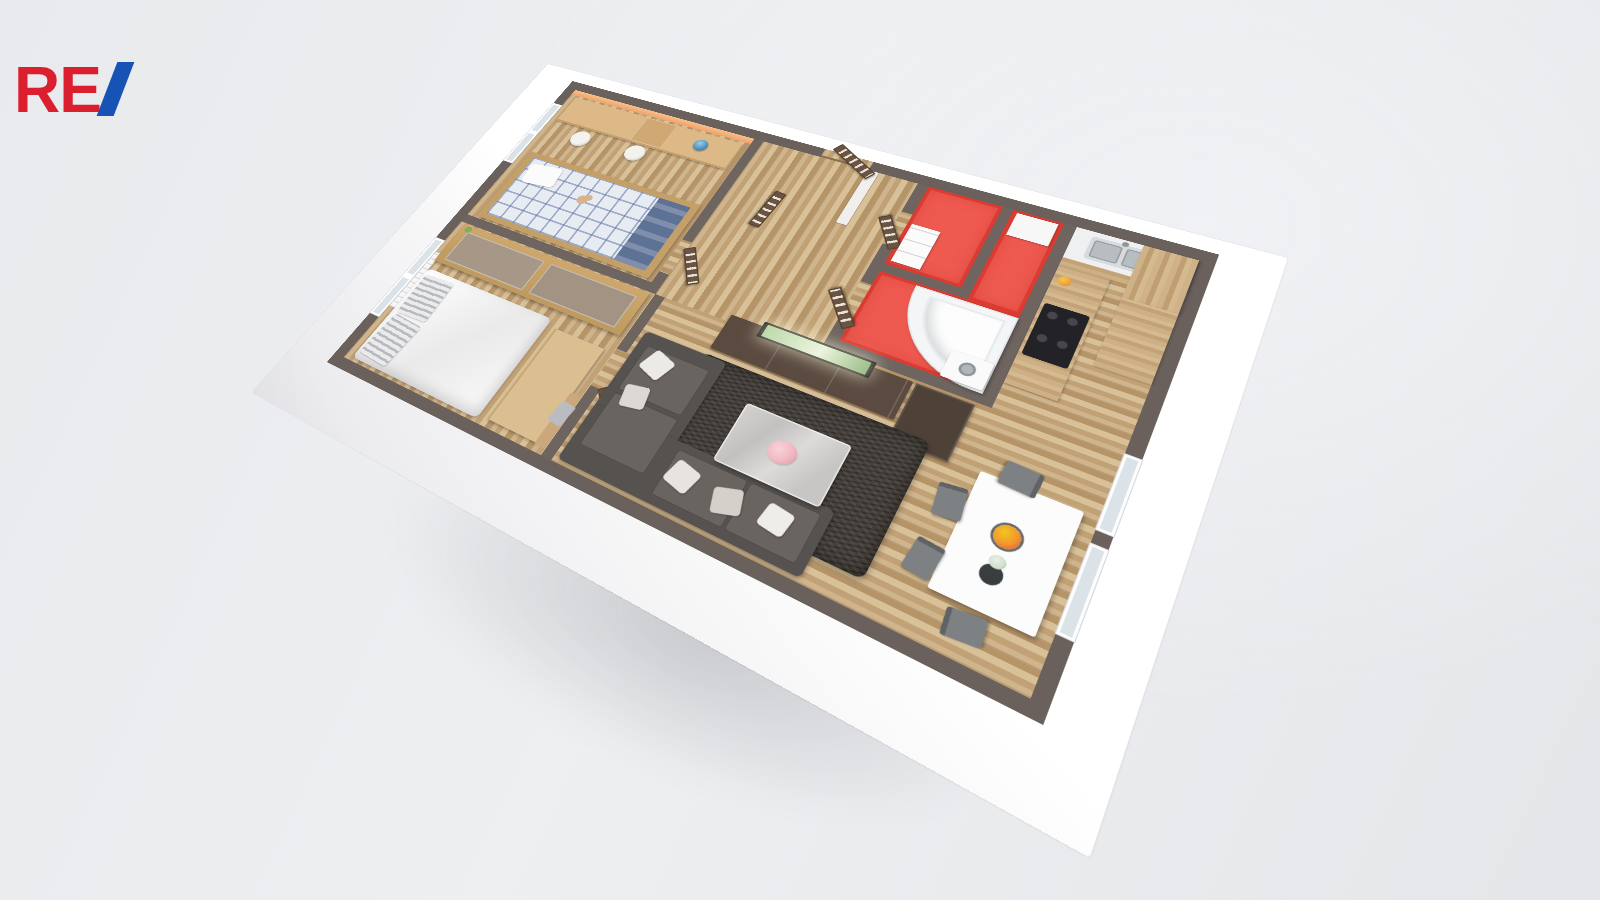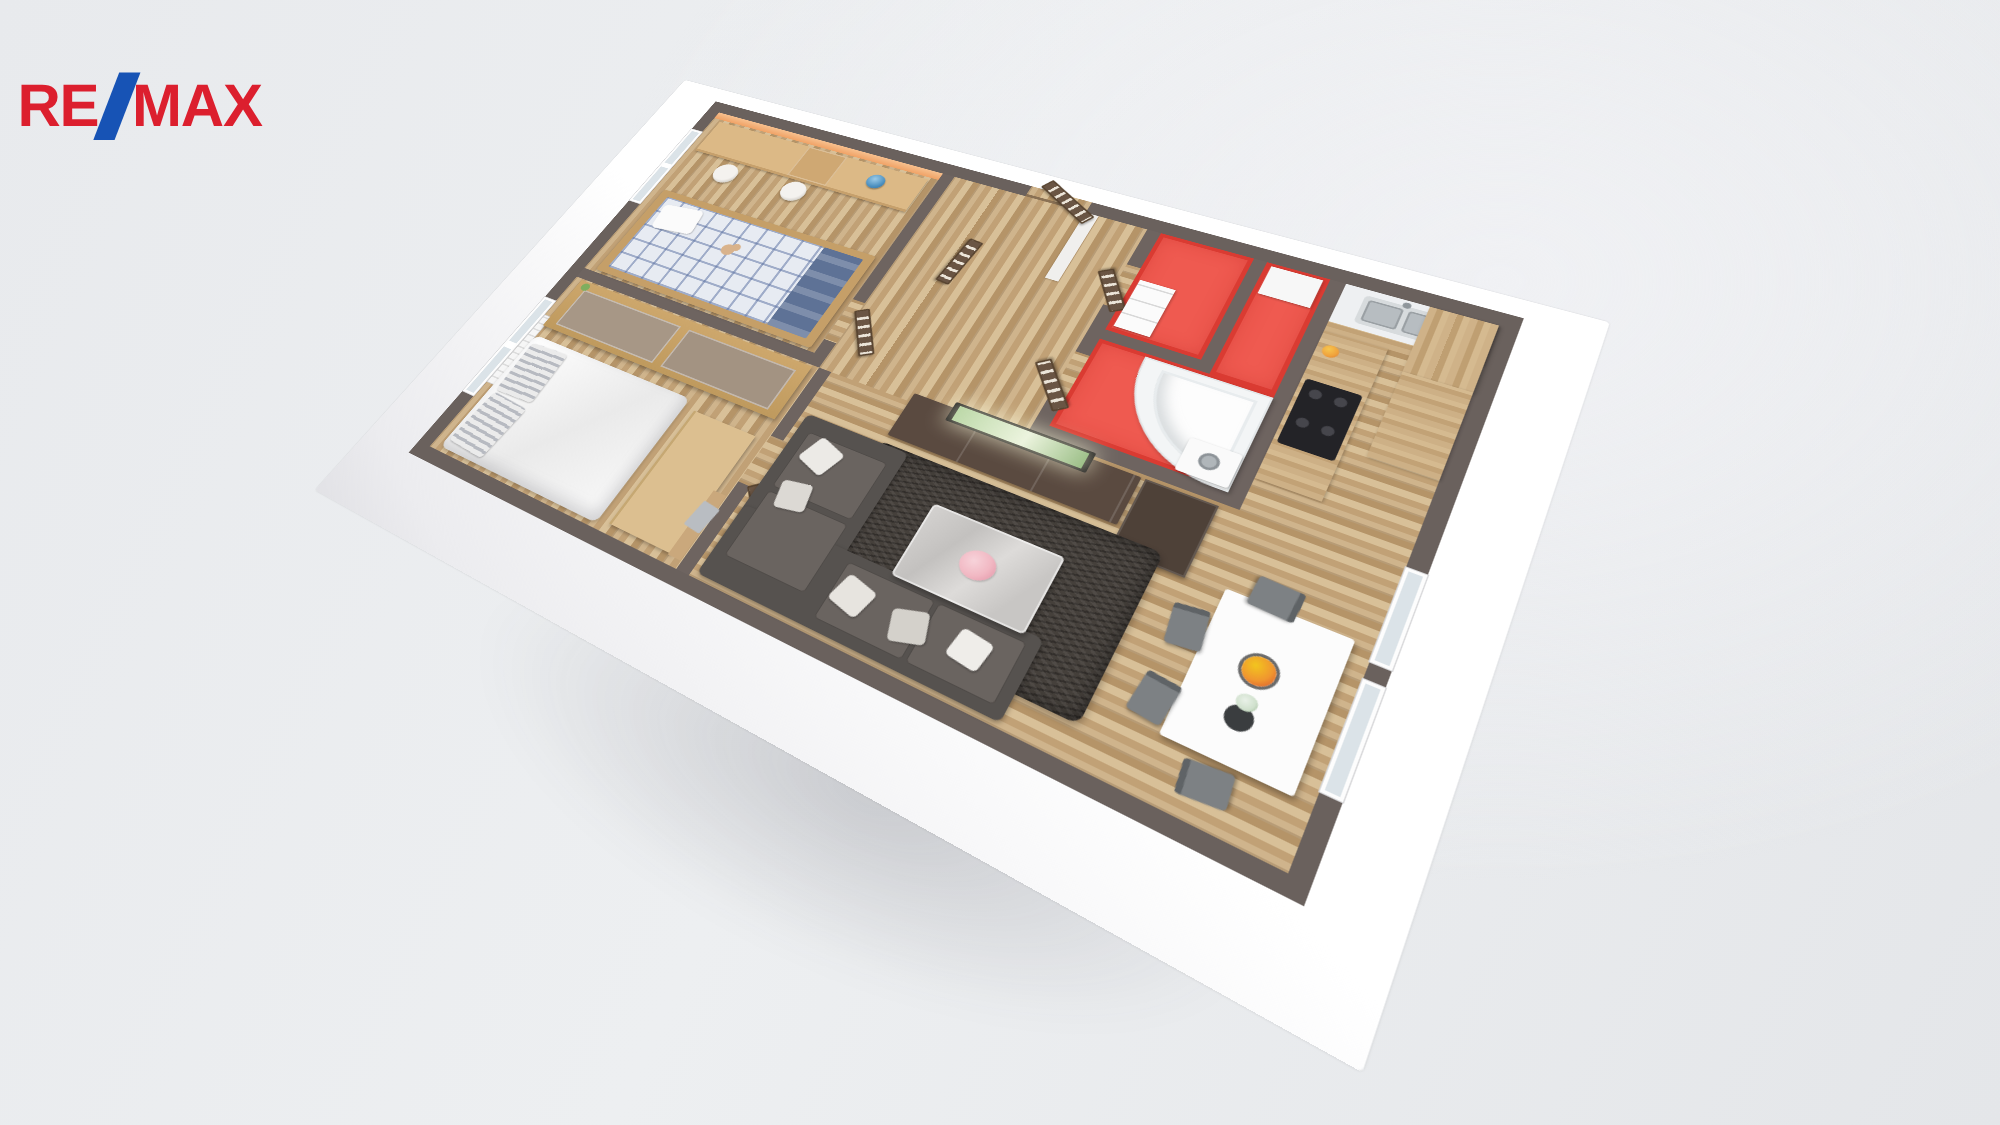--- a/index.html
+++ b/index.html
@@ -4,21 +4,21 @@
 <title>Floor plan render</title>
 <style>
   html,body{margin:0;padding:0;width:1600px;height:900px;overflow:hidden;
     font-family:"Liberation Sans",sans-serif;}
   body{background:
     radial-gradient(1200px 800px at 75% 25%, #f0f1f4 0%, rgba(240,241,244,0) 60%),
     linear-gradient(115deg,#e8eaed 0%,#edeff1 45%,#e4e6e9 100%);}
   .abs{position:absolute;}
   
   .logo{position:absolute;left:14px;top:58px;display:flex;align-items:center;z-index:9;}
-  .logo .lr{color:#dc1f2e;font-weight:bold;font-size:48px;letter-spacing:-1px;line-height:1;}
+  .logo .lr{color:#dc1f2e;font-weight:bold;font-size:64px;letter-spacing:-1px;line-height:1;}
   .logo .slash{width:17px;height:54px;background:#1753b5;transform:skewX(-21deg);margin:0 4px 2px 6px;}
   .sr{font-size:0;display:inline-block;width:0;overflow:hidden;}
   
   #plan{position:absolute;left:0;top:0;width:1140px;height:760px;transform-origin:0 0;z-index:3;}
   .apron{left:0;top:0;width:1140px;height:760px;border-radius:4px;
     background:linear-gradient(205deg,#ffffff 55%,#ececef 92%,#e2e2e6 100%);
     box-shadow:0 0 2px rgba(0,0,0,.15);}
   .wall{background:#6e6460;}
   .owall{background:#6a615d;}
   .woodA{background-image:
@@ -61,21 +61,20 @@
     border-radius:2px;box-shadow:1px 2px 4px rgba(0,0,0,.35);}
   .shadow-blob{z-index:1;filter:blur(14px);opacity:.55;
     background:radial-gradient(closest-side, rgba(66,66,78,.38), rgba(66,66,78,0) 72%);}
 </style>
 </head>
 <body>
 
 <div class="logo">
   <span class="lr">RE</span>
   <span class="slash"><span class="sr">/</span></span>
-  <span class="lr">MAX</span>
 </div>
 
 <div class="abs shadow-blob" style="left:230px;top:440px;width:930px;height:390px;transform:rotate(24deg);"></div>
 
 <div id="plan" style="transform: matrix3d(0.30306, 0.100855, 0, -0.0002686, -0.452247, 0.333932, 0, -0.0002491, 0, 0, 1, 0, 548, 64, 0, 1);">
   <div class="abs apron"></div>
   <div class="abs owall" style="left:70px;top:24px;width:1000px;height:646px;"></div>
 
   <div class="abs woodB" style="left:88px;top:42px;width:964px;height:610px;"></div>
   <div class="abs woodA" style="left:88px;top:42px;width:342px;height:310px;"></div>

